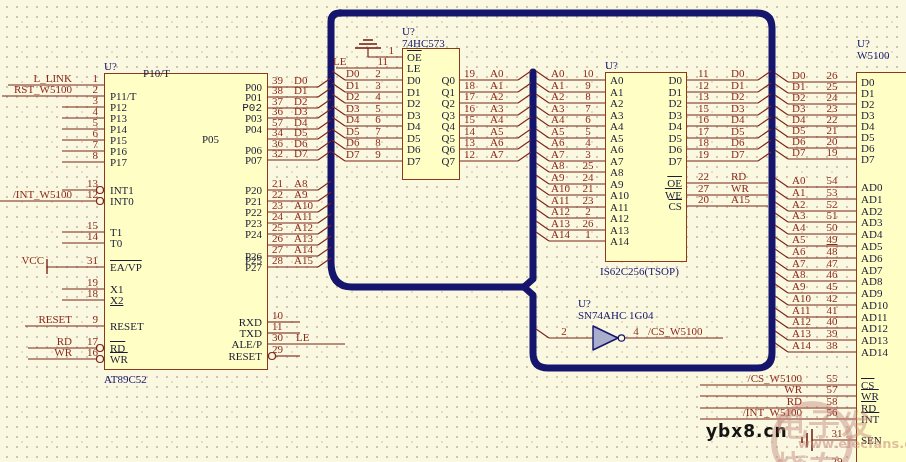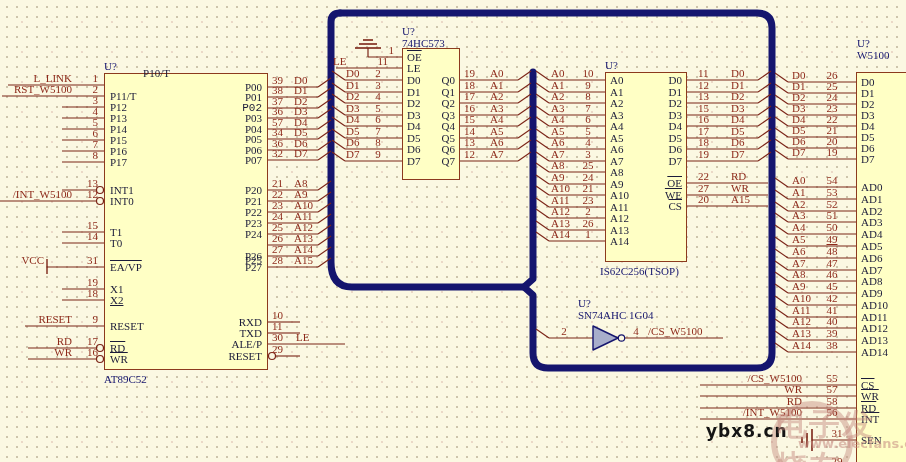--- a/index.html
+++ b/index.html
@@ -300,21 +300,21 @@
     <span class="t lbl" style="left: 294px; top: 95px; width: 30px; text-align: left;">D2</span>
     <span class="t pname" style="left: 202px; top: 102px; width: 60px; text-align: right; font-family: Liberation Mono, monospace;">P02</span>
     <span class="t num" style="left: 272px; top: 105px; width: 22px; text-align: left;">36</span>
     <span class="t lbl" style="left: 294px; top: 105px; width: 30px; text-align: left;">D3</span>
     <span class="t pname" style="left: 202px; top: 112px; width: 60px; text-align: right;">P03</span>
     <span class="t num" style="left: 272px; top: 116px; width: 22px; text-align: left;">57</span>
     <span class="t lbl" style="left: 294px; top: 116px; width: 30px; text-align: left;">D4</span>
     <span class="t pname" style="left: 202px; top: 123px; width: 60px; text-align: right;">P04</span>
     <span class="t num" style="left: 272px; top: 126px; width: 22px; text-align: left;">34</span>
     <span class="t lbl" style="left: 294px; top: 126px; width: 30px; text-align: left;">D5</span>
-    <span class="t pname" style="left: 202px; top: 133px; width: 60px; text-align: right;">P05</span>
+    <span class="t pname" style="left: 202px; top: 133px; width: 60px; ">P05</span>
     <span class="t num" style="left: 272px; top: 137px; width: 22px; text-align: left;">36</span>
     <span class="t lbl" style="left: 294px; top: 137px; width: 30px; text-align: left;">D6</span>
     <span class="t pname" style="left: 202px; top: 144px; width: 60px; text-align: right;">P06</span>
     <span class="t num" style="left: 272px; top: 147px; width: 22px; text-align: left;">32</span>
     <span class="t lbl" style="left: 294px; top: 147px; width: 30px; text-align: left;">D7</span>
     <span class="t pname" style="left: 202px; top: 154px; width: 60px; text-align: right;">P07</span>
     <span class="t num" style="left: 272px; top: 177px; width: 22px; text-align: left;">21</span>
     <span class="t lbl" style="left: 294px; top: 177px; width: 30px; text-align: left;">A8</span>
     <span class="t pname" style="left: 202px; top: 184px; width: 60px; text-align: right;">P20</span>
     <span class="t num" style="left: 272px; top: 188px; width: 22px; text-align: left;">22</span>

